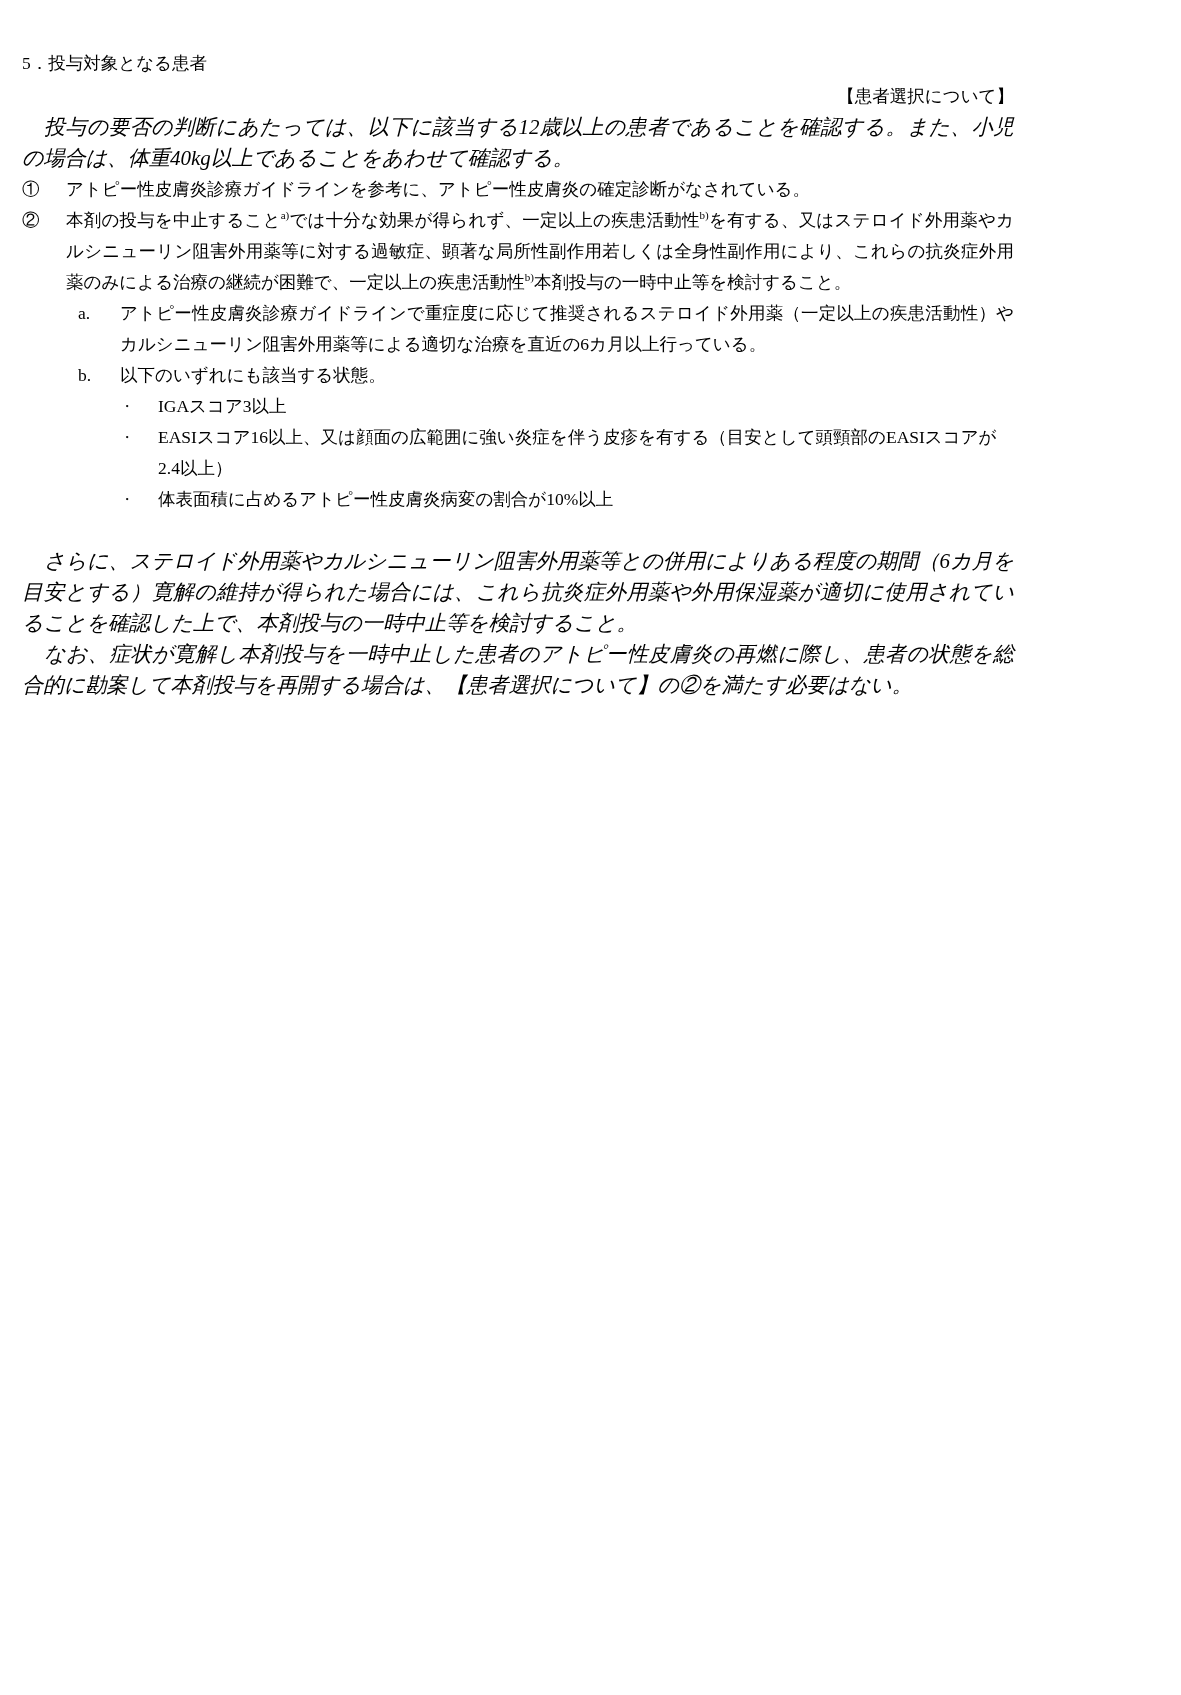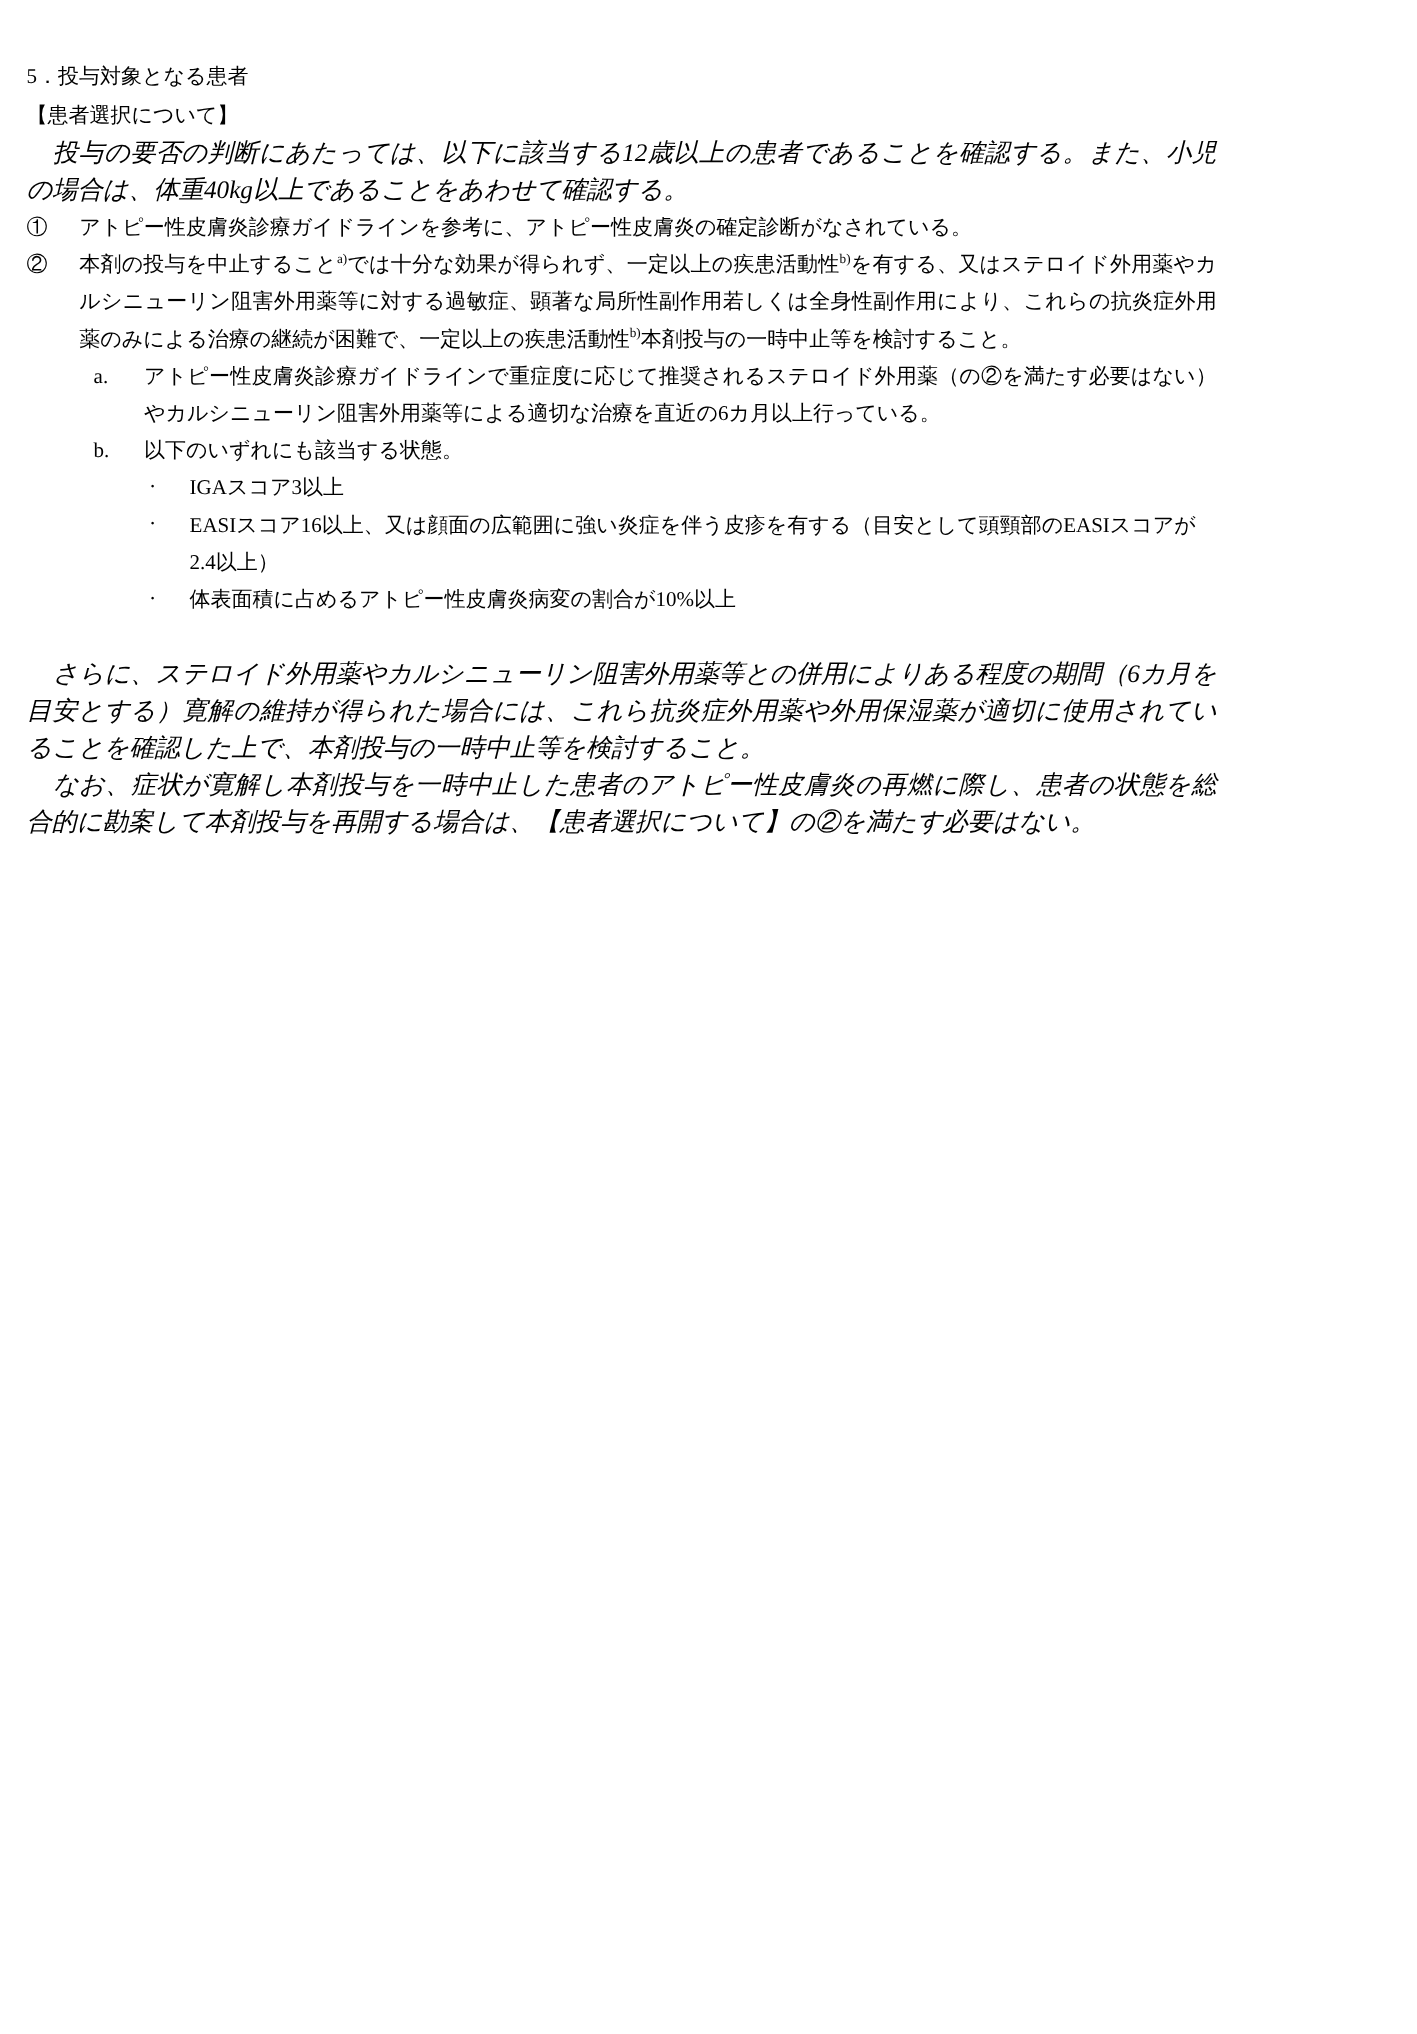--- a/index.html
+++ b/index.html
@@ -22,20 +22,21 @@
     padding: 48px 62px 0 22px;
   }
   .section-title {
     font-size: 17.5px;
     line-height: 31px;
     margin-bottom: 2px;
   }
   .bracket-head {
     font-size: 17.5px;
     line-height: 31px;
+    text-align: right;
   }
   .para {
     font-size: 21px;
     line-height: 31px;
     text-align: justify;
     text-justify: inter-ideograph;
     margin: 0;
     font-style: italic;
   }
   .indent-1 {
@@ -116,21 +117,21 @@
     <span class="num-body">アトピー性皮膚炎診療ガイドラインを参考に、アトピー性皮膚炎の確定診断がなされている。</span>
   </div>
 
   <div class="num-item">
     <span class="num-marker">②</span>
     <span class="num-body"><span>本剤の投与を中止すること</span><sup>a)</sup><span>では十分な効果が得られず、一定以上の疾患活動性</span><sup>b)</sup><span>を有する、又はステロイド外用薬やカルシニューリン阻害外用薬等に対する過敏症、顕著な局所性副作用若しくは全身性副作用により、これらの抗炎症外用薬のみによる治療の継続が困難で、一定以上の疾患活動性</span><sup>b)</sup><span>本剤投与の一時中止等を検討すること。</span></span>
   </div>
 
   <div class="sub-item">
     <span class="sub-marker">a.</span>
-    <span class="sub-body">アトピー性皮膚炎診療ガイドラインで重症度に応じて推奨されるステロイド外用薬（の②を満たす必要はない）やカルシニューリン阻害外用薬等による適切な治療を直近の6カ月以上行っている。</span>
+    <span class="sub-body">アトピー性皮膚炎診療ガイドラインで重症度に応じて推奨されるステロイド外用薬（一定以上の疾患活動性）やカルシニューリン阻害外用薬等による適切な治療を直近の6カ月以上行っている。</span>
   </div>
 
   <div class="sub-item">
     <span class="sub-marker">b.</span>
     <span class="sub-body">以下のいずれにも該当する状態。</span>
   </div>
 
   <div class="bullet-item">
     <span class="bullet-marker">・</span>
     <span class="bullet-body">IGAスコア3以上</span>

